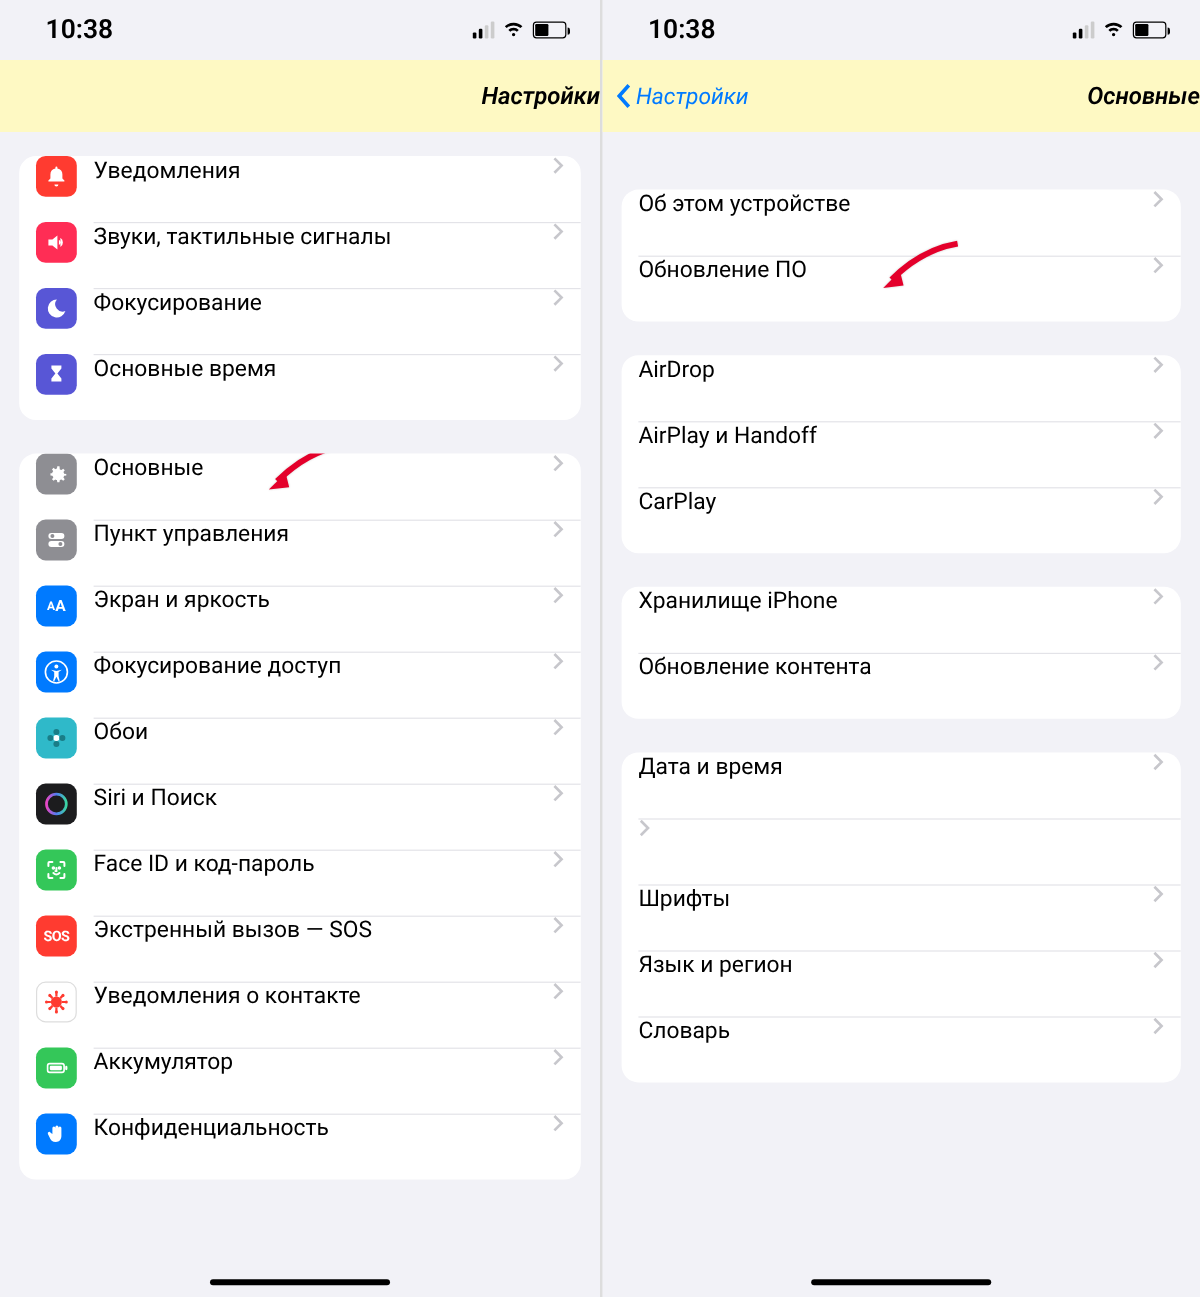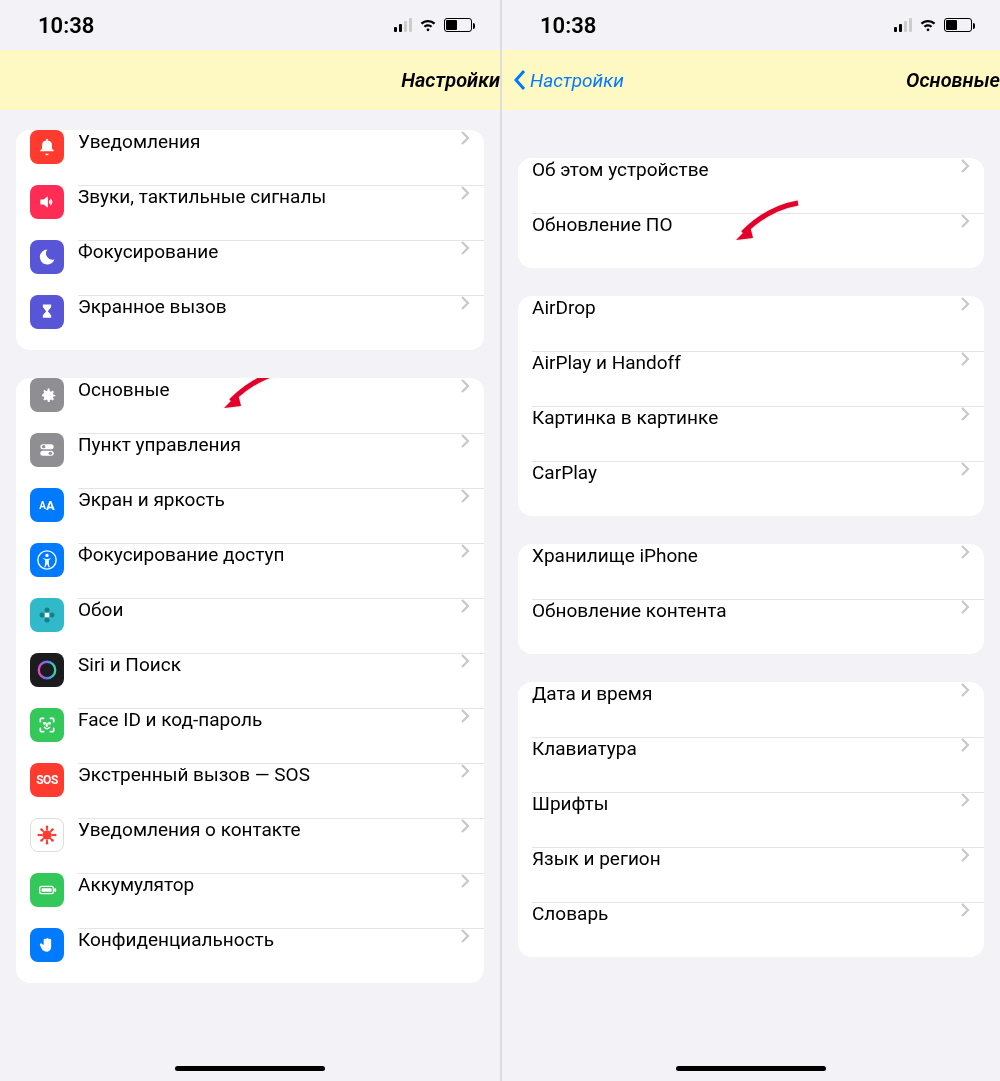--- a/index.html
+++ b/index.html
@@ -189,21 +189,21 @@
         <span class="chevron"><svg viewBox="0 0 10 16" fill="none" stroke="#c7c7cc" stroke-width="2.2">
               <path d="M2 2l6 6-6 6"></path>
             </svg></span>
       </div>
       <div class="row">
         <div class="row-icon" style="background:#5856d6">
           <svg width="20" height="20" viewBox="0 0 24 24" fill="#fff">
               <path d="M7 3h10v3l-4 5 4 5v3H7v-3l4-5-4-5V3z"></path>
             </svg>
         </div>
-        <span class="row-label">Экранное вызов</span>
+        <span class="row-label">Основные время</span>
         <span class="chevron"><svg viewBox="0 0 10 16" fill="none" stroke="#c7c7cc" stroke-width="2.2">
               <path d="M2 2l6 6-6 6"></path>
             </svg></span>
       </div>
     </div>
 
     <div class="group" style="position:relative">
       <div class="row" style="position:relative">
         <div class="row-icon" style="background:#8e8e93">
           <svg width="22" height="22" viewBox="0 0 24 24" fill="#fff">
@@ -424,26 +424,20 @@
               <path d="M2 2l6 6-6 6"></path>
             </svg></span>
       </div>
       <div class="row noicon">
         <span class="row-label">AirPlay и Handoff</span>
         <span class="chevron"><svg viewBox="0 0 10 16" fill="none" stroke="#c7c7cc" stroke-width="2.2">
               <path d="M2 2l6 6-6 6"></path>
             </svg></span>
       </div>
       <div class="row noicon">
-        <span class="row-label">Картинка в картинке</span>
-        <span class="chevron"><svg viewBox="0 0 10 16" fill="none" stroke="#c7c7cc" stroke-width="2.2">
-              <path d="M2 2l6 6-6 6"></path>
-            </svg></span>
-      </div>
-      <div class="row noicon">
         <span class="row-label">CarPlay</span>
         <span class="chevron"><svg viewBox="0 0 10 16" fill="none" stroke="#c7c7cc" stroke-width="2.2">
               <path d="M2 2l6 6-6 6"></path>
             </svg></span>
       </div>
     </div>
     <div class="group">
       <div class="row noicon">
         <span class="row-label">Хранилище iPhone</span>
         <span class="chevron"><svg viewBox="0 0 10 16" fill="none" stroke="#c7c7cc" stroke-width="2.2">
@@ -458,21 +452,20 @@
       </div>
     </div>
     <div class="group">
       <div class="row noicon">
         <span class="row-label">Дата и время</span>
         <span class="chevron"><svg viewBox="0 0 10 16" fill="none" stroke="#c7c7cc" stroke-width="2.2">
               <path d="M2 2l6 6-6 6"></path>
             </svg></span>
       </div>
       <div class="row noicon">
-        <span class="row-label">Клавиатура</span>
         <span class="chevron"><svg viewBox="0 0 10 16" fill="none" stroke="#c7c7cc" stroke-width="2.2">
               <path d="M2 2l6 6-6 6"></path>
             </svg></span>
       </div>
       <div class="row noicon">
         <span class="row-label">Шрифты</span>
         <span class="chevron"><svg viewBox="0 0 10 16" fill="none" stroke="#c7c7cc" stroke-width="2.2">
               <path d="M2 2l6 6-6 6"></path>
             </svg></span>
       </div>

